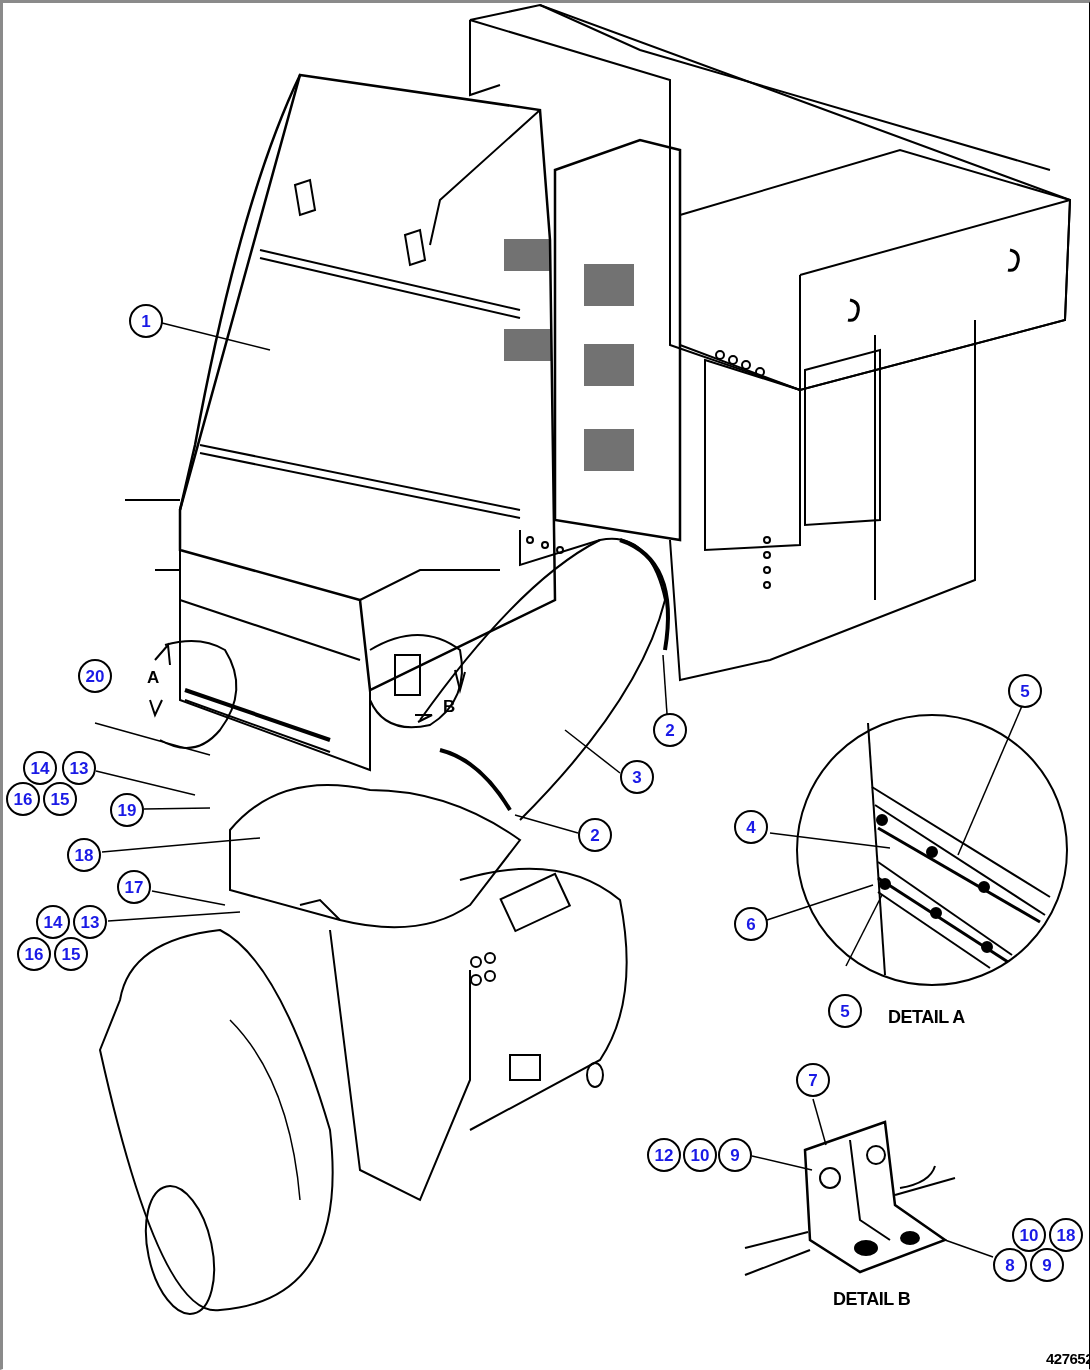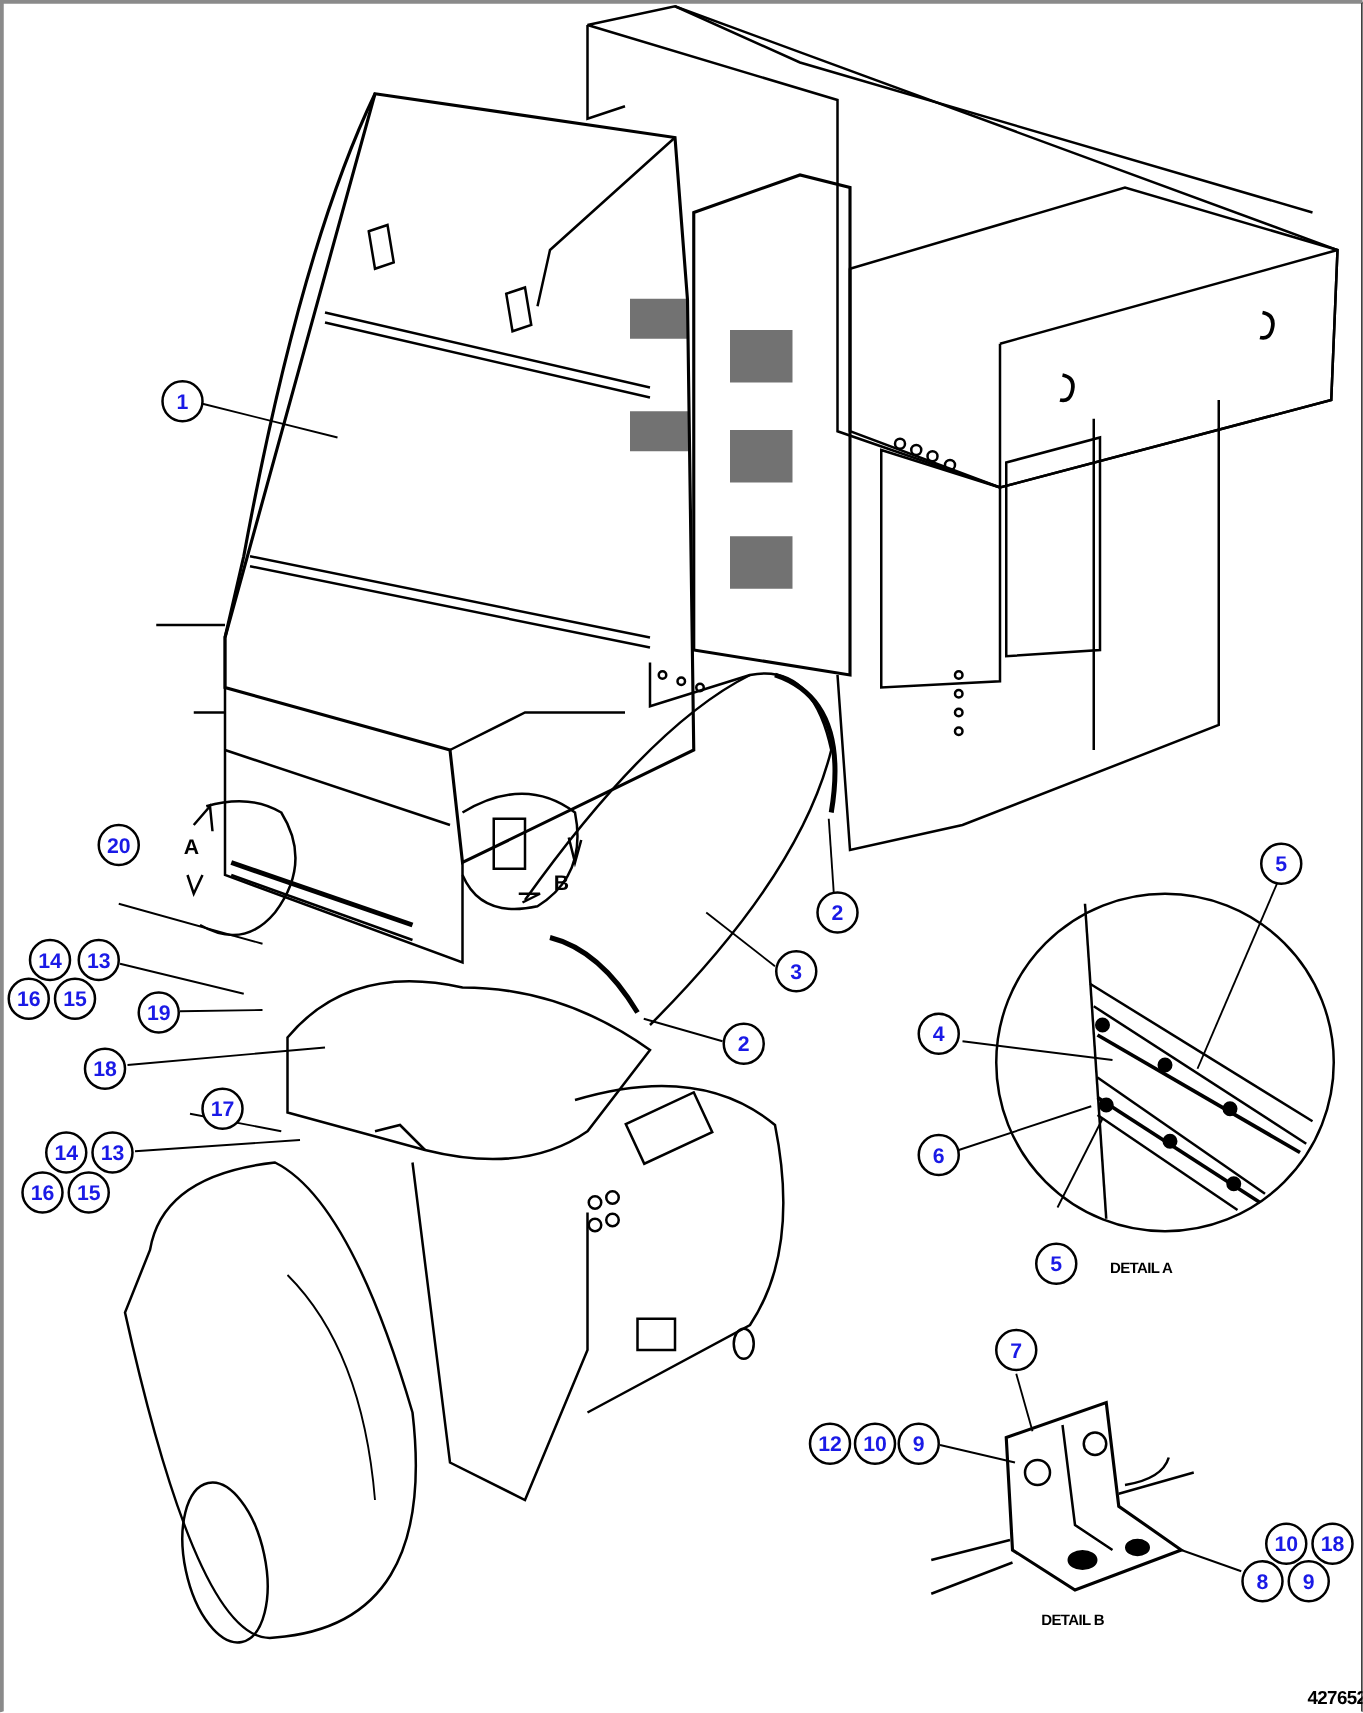--- a/index.html
+++ b/index.html
@@ -1,20 +1,20 @@
 <!DOCTYPE html>
 <html><head>
 <meta charset="utf-8">
 <style>
   html,body{margin:0;padding:0;background:#fff;}
   body{width:1090px;height:1370px;position:relative;overflow:hidden;font-family:"Liberation Sans",sans-serif;}
   .frame{position:absolute;left:0;top:0;width:1086px;height:1366px;border-left:3px solid #8a8a8a;border-top:3px solid #8a8a8a;border-right:2px solid #000;border-bottom:1px solid #fff;box-sizing:content-box;}
   svg.art{position:absolute;left:0;top:0;}
   .callout{position:absolute;width:34px;height:34px;border:2px solid #000;border-radius:50%;background:#fff;box-sizing:border-box;display:flex;align-items:center;justify-content:center;color:#1a1ae6;font-weight:bold;font-size:17px;font-family:"Liberation Sans",sans-serif;line-height:1;}
-  .label{position:absolute;font-weight:bold;font-size:12px;color:#000;font-family:"Liberation Sans",sans-serif;letter-spacing:-0.5px;}
+  .label{position:absolute;font-weight:bold;font-size:18px;color:#000;font-family:"Liberation Sans",sans-serif;letter-spacing:-0.5px;}
   .view-letter{position:absolute;font-weight:bold;font-size:17px;color:#000;font-family:"Liberation Sans",sans-serif;}
   .figid{position:absolute;font-size:15px;font-weight:bold;color:#000;font-family:"Liberation Sans",sans-serif;letter-spacing:-0.5px;}
 </style>
 </head>
 <body>
 
 <div class="frame"></div>
 
 <svg class="art" width="1090" height="1370" viewBox="0 0 1090 1370" fill="none" stroke="#000" stroke-width="2">
 
@@ -159,21 +159,21 @@
 </svg>
 
 <div class="callout" style="left:129px;top:304px;">1</div>
 <div class="callout" style="left:59px;top:659px;margin-left:19px;">20</div>
 <div class="callout" style="left:23px;top:751px;">14</div>
 <div class="callout" style="left:62px;top:751px;">13</div>
 <div class="callout" style="left:6px;top:782px;">16</div>
 <div class="callout" style="left:43px;top:782px;">15</div>
 <div class="callout" style="left:110px;top:793px;">19</div>
 <div class="callout" style="left:67px;top:838px;">18</div>
-<div class="callout" style="left:117px;top:870px;margin-left:44px;">17</div>
+<div class="callout" style="left:117px;top:870px;">17</div>
 <div class="callout" style="left:36px;top:905px;">14</div>
 <div class="callout" style="left:73px;top:905px;">13</div>
 <div class="callout" style="left:17px;top:937px;">16</div>
 <div class="callout" style="left:54px;top:937px;">15</div>
 <div class="callout" style="left:653px;top:713px;">2</div>
 <div class="callout" style="left:620px;top:760px;">3</div>
 <div class="callout" style="left:578px;top:818px;">2</div>
 
 <div class="view-letter" style="left:147px;top:668px;">A</div>
 <div class="view-letter" style="left:443px;top:697px;">B</div>

